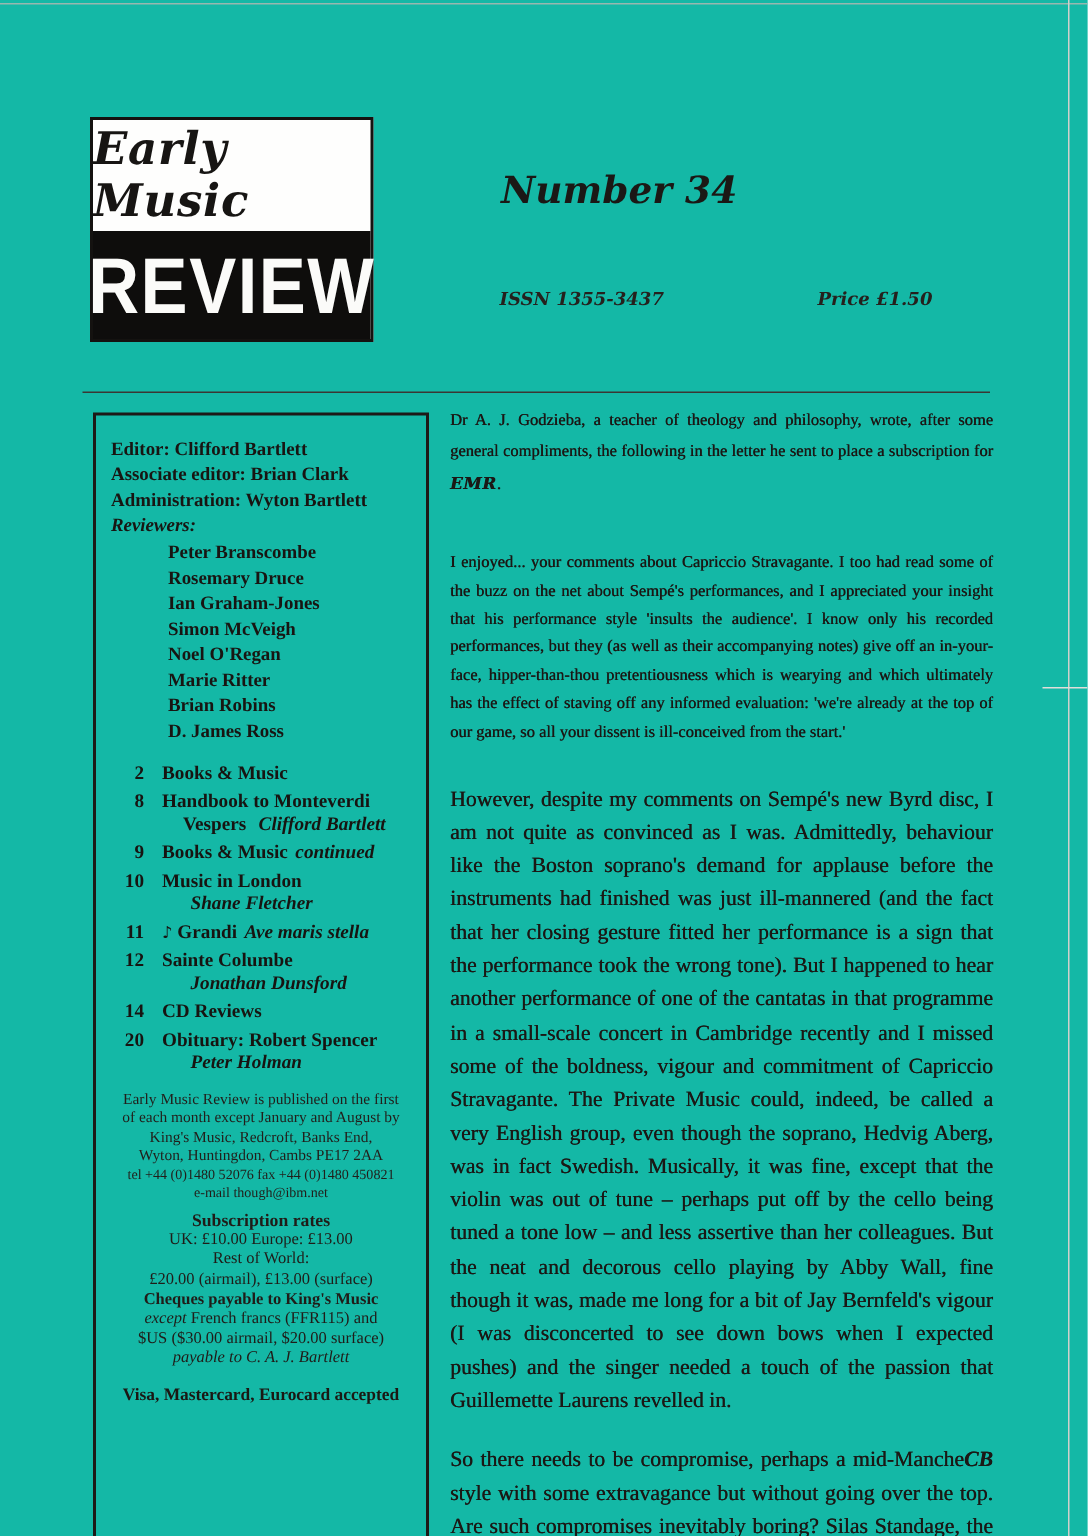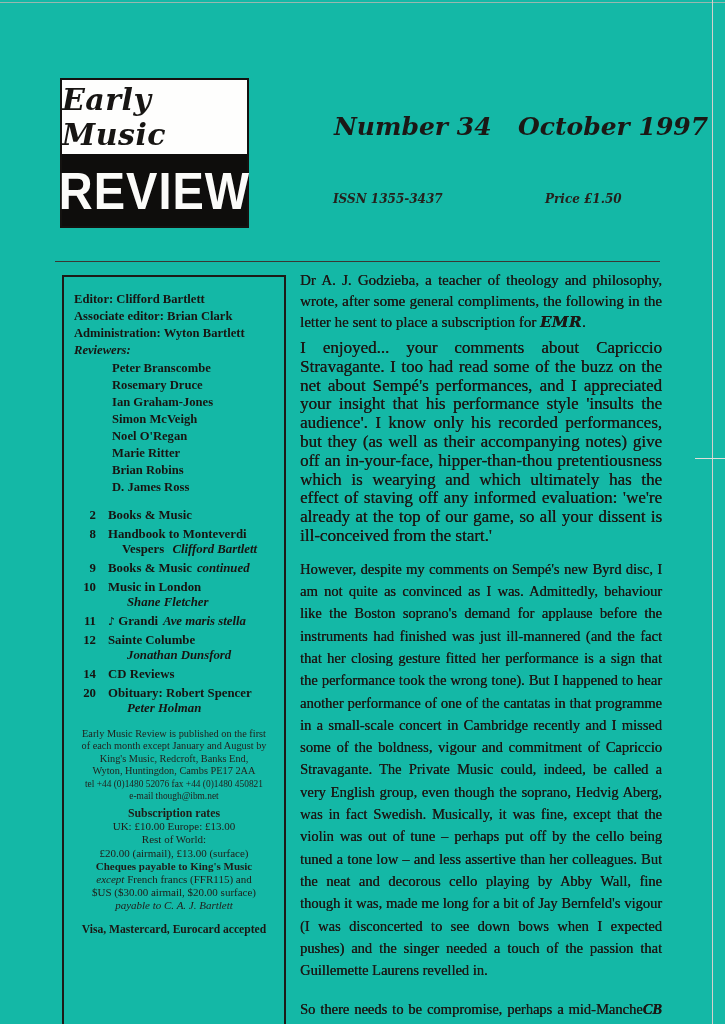--- a/index.html
+++ b/index.html
@@ -84,43 +84,42 @@
   .it { font-style:italic; }
 
   .cards-line { position:absolute; top:646px; left:0; right:0; text-align:center; font-weight:700; font-size:11.6px; color:#1b1713; white-space:nowrap; }
 
   
   .article {
     position:absolute; left:300px; top:270px; width:362px;
     text-align:justify; color:#1b1815;
   }
   .article p { text-shadow:.25px 0 0 currentColor; }
-  .para-intro { font-size:15px; line-height:21px; margin-bottom:6px; }
+  .para-intro { font-size:11px; line-height:21px; margin-bottom:32px; }
   .emr { font-family:"DejaVu Serif",serif; font-style:italic; font-weight:700; letter-spacing:.5px; }
-  .para-quote { font-size:17px; line-height:18.8px; margin-bottom:12px; }
+  .para-quote { font-size:11px; line-height:18.8px; margin-bottom:24px; }
   .para-body  { font-size:14.5px; line-height:22.3px; margin-bottom:17px; }
   .signature  { float:right; font-style:italic; font-weight:700; }
 </style>
 </head>
 <body>
 
 <div class="page">
 
   <div class="scan-top-edge"></div>
   <div class="scan-right-edge"></div>
   <div class="scan-right-tick"></div>
 
   <div class="masthead-box">
     <div class="masthead-script">Early Music</div>
     <div class="masthead-block">
       <span>REVIEW</span>
     </div>
   </div>
   <div class="issue-number">Number 34</div>
-  <div class="issue-date">October 1997</div>
   <div class="issue-issn">ISSN 1355-3437</div>
   <div class="issue-price">Price £1.50</div>
 
   <div class="header-rule"></div>
 
   <div class="info-box">
     <div class="ib-inner">
 
       <div class="staff">
         <div>Editor: Clifford Bartlett</div>

